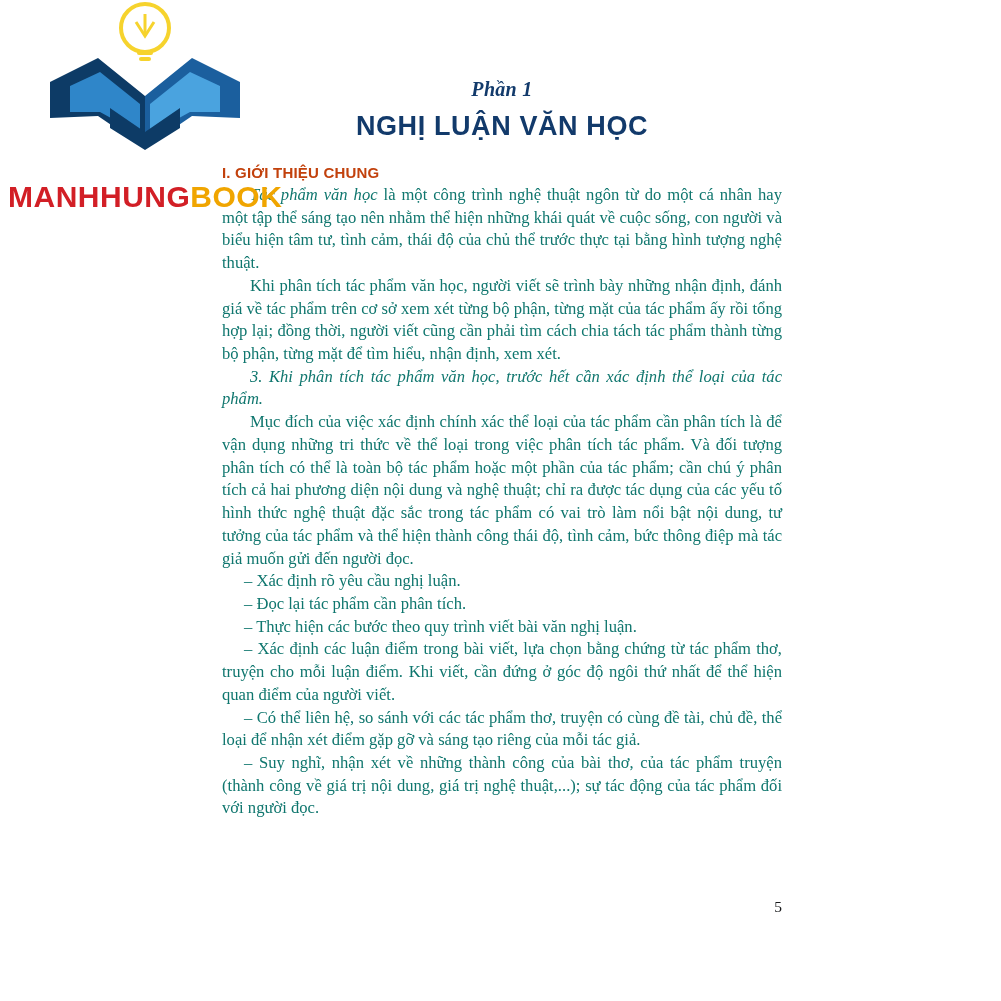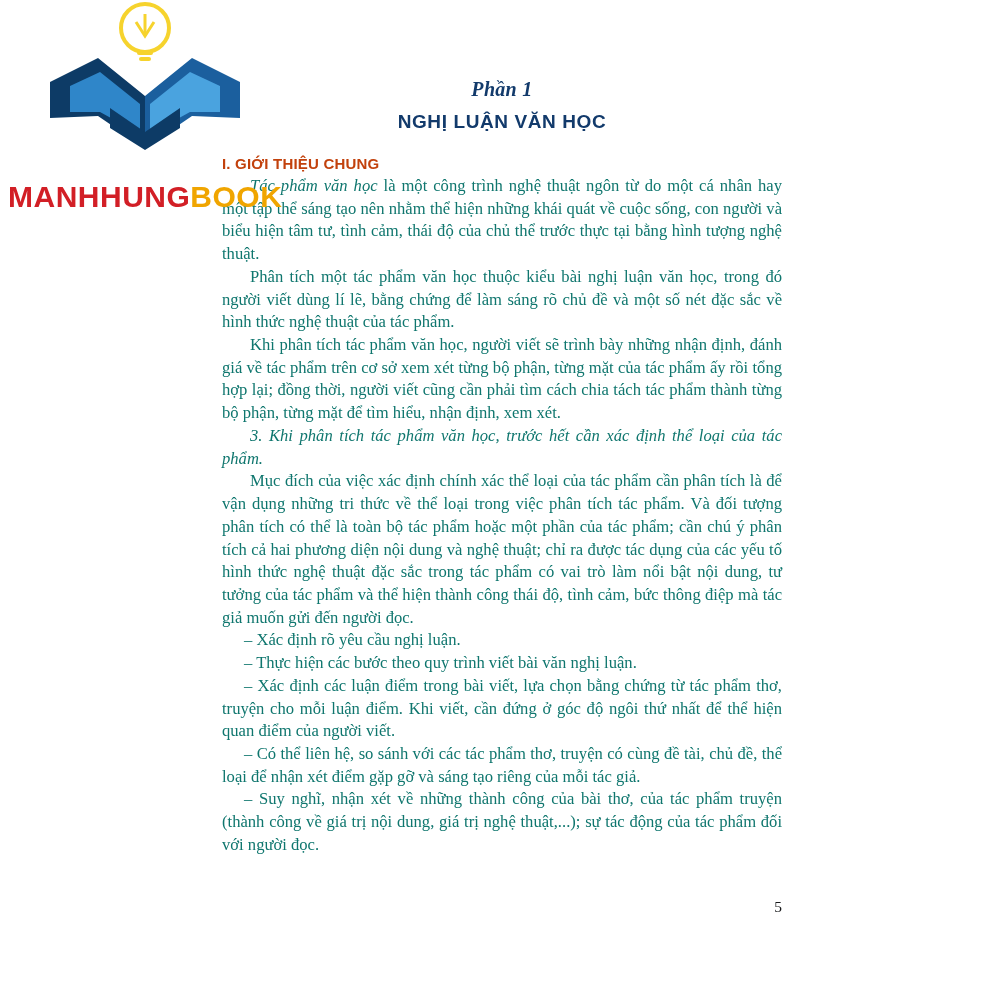--- a/index.html
+++ b/index.html
@@ -68,21 +68,21 @@
     font-weight: bold;
     font-size: 20px;
     color: #123a6b;
     margin: 0 0 10px 0;
     letter-spacing: 0.3px;
   }
   .doc-title {
     text-align: center;
     font-family: "Liberation Sans", sans-serif;
     font-weight: bold;
-    font-size: 19px;
+    font-size: 27px;
     color: #123a6b;
     letter-spacing: 0.6px;
     margin: 0 0 22px 0;
   }
   .section-heading {
     font-family: "Liberation Sans", sans-serif;
     font-weight: bold;
     font-size: 15px;
     color: #c2410c;
     margin: 2px 0 3px 0;
@@ -120,31 +120,31 @@
 
   <div id="content">
 
     <div class="part-label">Phần 1</div>
     <div class="doc-title">NGHỊ LUẬN VĂN HỌC</div>
 
     <div class="section-heading">I. GIỚI THIỆU CHUNG</div>
 
     <p class="para indent"><span class="ital">Tác phẩm văn học</span><span> là một công trình nghệ thuật ngôn từ do một cá nhân hay một tập thể sáng tạo nên nhằm thể hiện những khái quát về cuộc sống, con người và biểu hiện tâm tư, tình cảm, thái độ của chủ thể trước thực tại bằng hình tượng nghệ thuật.</span></p>
 
-    <p class="para indent">Phân tích một tác phẩm văn học thuộc kiểu bài nghị luận văn học, trong đó người viết dùng lí lẽ, bằng chứng để làm sáng rõ chủ đề và một số nét đặc sắc về hình thức nghệ thuật của tác phẩm.</p>
 
     <p class="para indent">Khi phân tích tác phẩm văn học, người viết sẽ trình bày những nhận định, đánh giá về tác phẩm trên cơ sở xem xét từng bộ phận, từng mặt của tác phẩm ấy rồi tổng hợp lại; đồng thời, người viết cũng cần phải tìm cách chia tách tác phẩm thành từng bộ phận, từng mặt để tìm hiểu, nhận định, xem xét.</p>
 
 
     <p class="para indent italic">3. Khi phân tích tác phẩm văn học, trước hết cần xác định thể loại của tác phẩm.</p>
 
     <p class="para indent">Mục đích của việc xác định chính xác thể loại của tác phẩm cần phân tích là để vận dụng những tri thức về thể loại trong việc phân tích tác phẩm. Và đối tượng phân tích có thể là toàn bộ tác phẩm hoặc một phần của tác phẩm; cần chú ý phân tích cả hai phương diện nội dung và nghệ thuật; chỉ ra được tác dụng của các yếu tố hình thức nghệ thuật đặc sắc trong tác phẩm có vai trò làm nổi bật nội dung, tư tưởng của tác phẩm và thể hiện thành công thái độ, tình cảm, bức thông điệp mà tác giả muốn gửi đến người đọc.</p>
 
 
     <p class="para dash">– Xác định rõ yêu cầu nghị luận.</p>
+    <p class="para dash">– Đọc lại tác phẩm cần phân tích.</p>
     <p class="para dash">– Thực hiện các bước theo quy trình viết bài văn nghị luận.</p>
     <p class="para dash">– Xác định các luận điểm trong bài viết, lựa chọn bằng chứng từ tác phẩm thơ, truyện cho mỗi luận điểm. Khi viết, cần đứng ở góc độ ngôi thứ nhất để thể hiện quan điểm của người viết.</p>
     <p class="para dash">– Có thể liên hệ, so sánh với các tác phẩm thơ, truyện có cùng đề tài, chủ đề, thể loại để nhận xét điểm gặp gỡ và sáng tạo riêng của mỗi tác giả.</p>
     <p class="para dash">– Suy nghĩ, nhận xét về những thành công của bài thơ, của tác phẩm truyện (thành công về giá trị nội dung, giá trị nghệ thuật,...); sự tác động của tác phẩm đối với người đọc.</p>
 
   </div>
 
   <div id="page-number">5</div>
 
   <div id="watermark">

